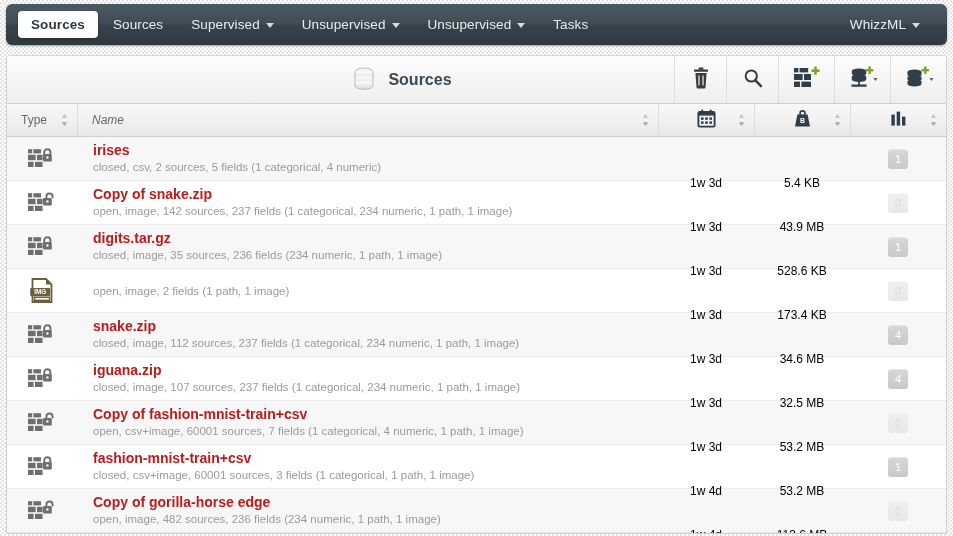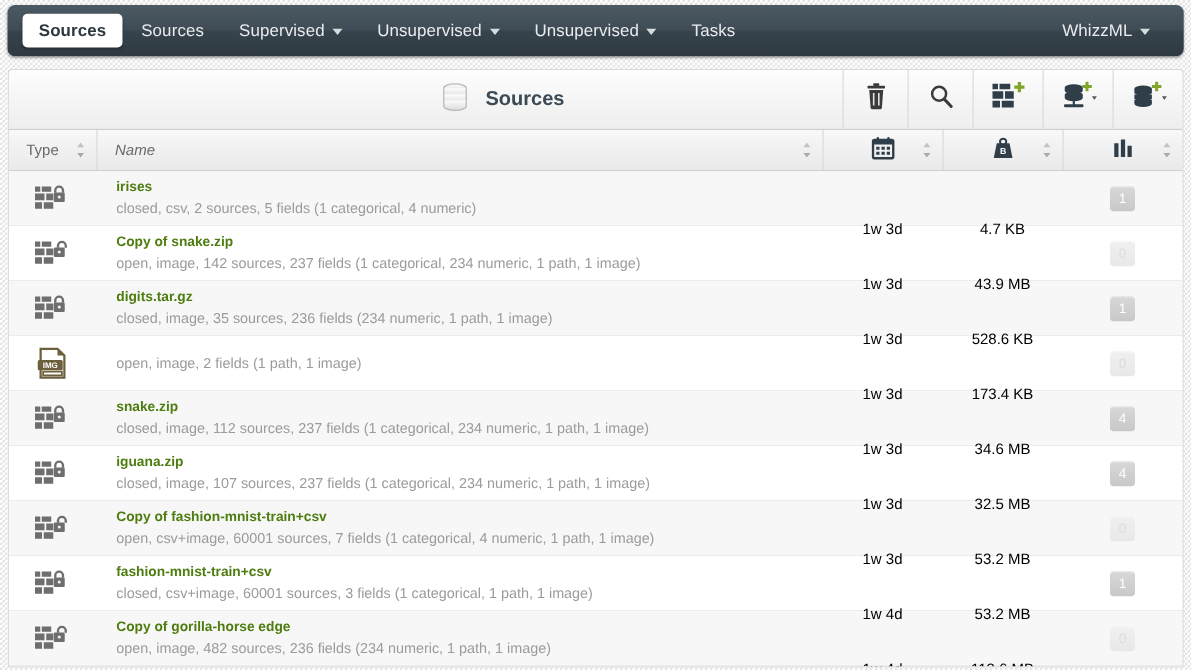--- a/index.html
+++ b/index.html
@@ -142,23 +142,23 @@
     width: 70px;
     display: flex; align-items: center; justify-content: center;
   }
   .cell-name {
     flex: 1;
     padding-left: 16px;
     overflow: hidden;
   }
   .src-name {
     display: block;
-    font-size: 11px;
+    font-size: 14px;
     font-weight: bold;
-    color: #4d7c0f;
+    color: #b91c1c;
     line-height: 15px;
     cursor: pointer;
     white-space: nowrap;
   }
   .src-desc {
     display: block;
     font-size: 11.5px;
     color: #9b9b9b;
     line-height: 15px;
     margin-top: 2px;
@@ -407,21 +407,21 @@
               <path d="M17.2 9.2 v-1.8 a3.1 3.1 0 0 1 6.2 0 v1.8" fill="none" stroke="#6e6e6e" stroke-width="1.9"></path>
               <rect x="16" y="9" width="8.8" height="7.6" rx="1.1" fill="#6e6e6e"></rect>
               <circle cx="20.4" cy="12.6" r="1.25" fill="#f2f2f2"></circle>
             </svg></span>
         </div>
         <div class="cell-name">
           <span class="src-name">irises</span>
           <span class="src-desc">closed, csv, 2 sources, 5 fields (1 categorical, 4 numeric)</span>
         </div>
         <div class="cell-date">1w 3d</div>
-        <div class="cell-size">4.7 KB</div>
+        <div class="cell-size">5.4 KB</div>
         <div class="cell-count">
           <span class="badge">1</span>
         </div>
       </div>
       <div class="row">
         <div class="cell-type">
           <span class="ticon"><svg width="30" height="28" viewBox="0 0 30 28">
               <g fill="#6e6e6e">
                 <rect x="1" y="4.2" width="4.2" height="4.2"></rect>
                 <rect x="6.4" y="4.2" width="7.6" height="4.2"></rect>

